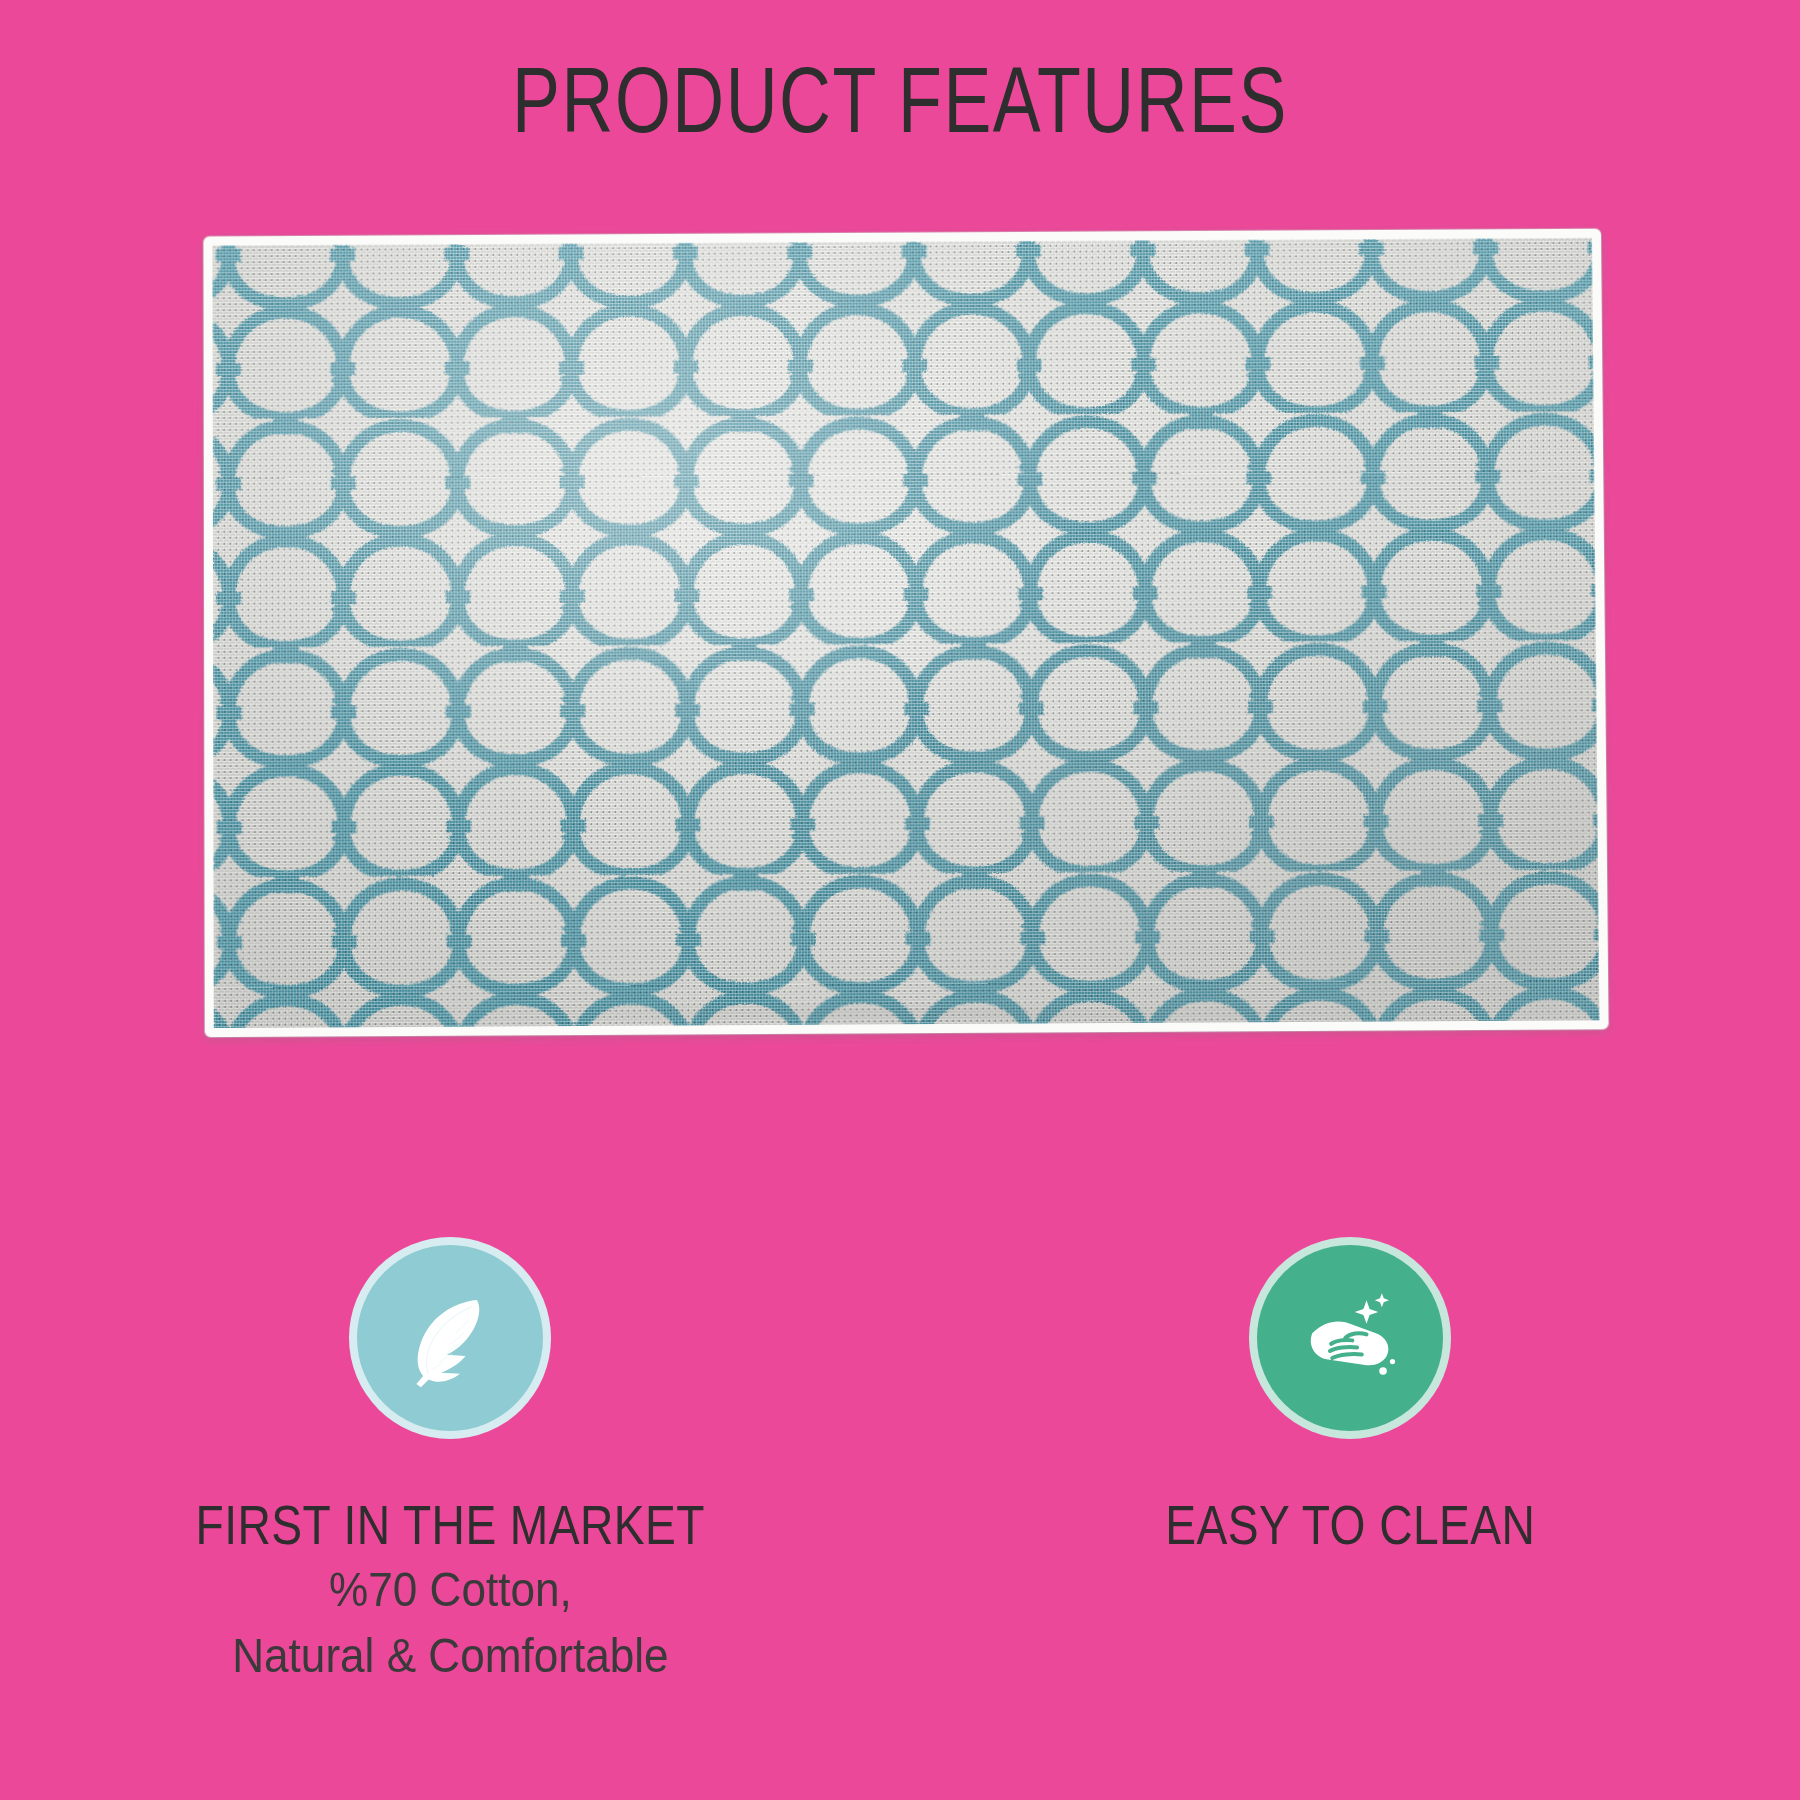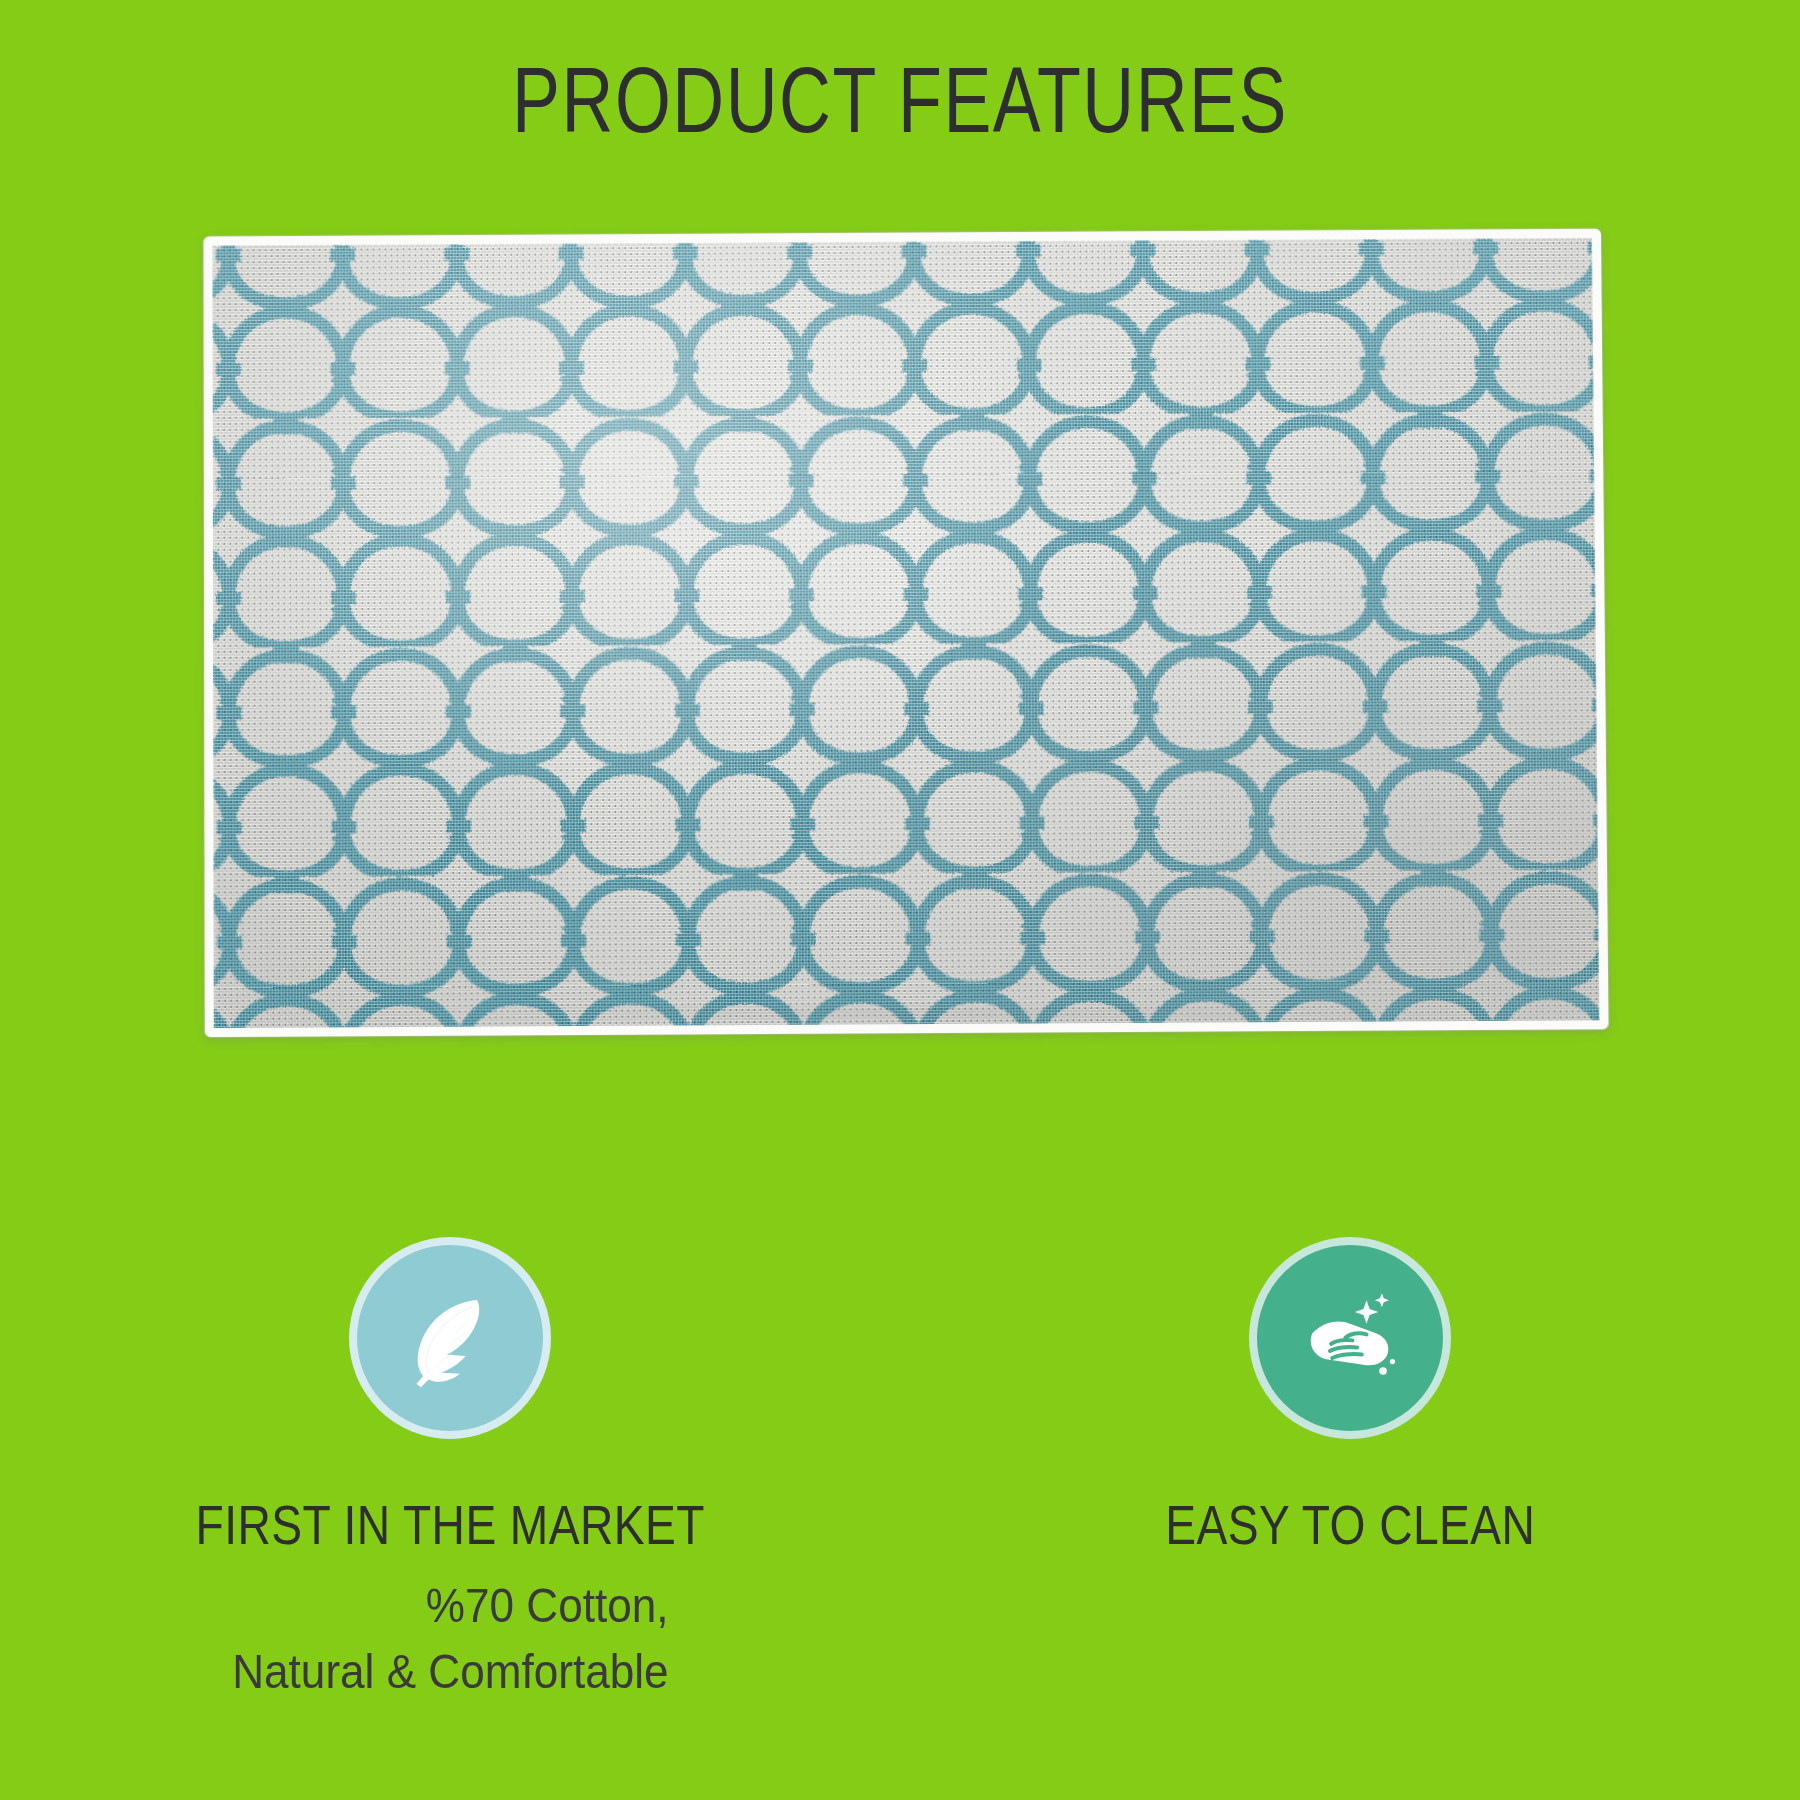--- a/index.html
+++ b/index.html
@@ -9,21 +9,21 @@
     height: 1800px;
     background: #ffffff;
     font-family: "Liberation Sans", sans-serif;
     overflow: hidden;
   }
 
   #page {
     position: relative;
     width: 1800px;
     height: 1800px;
-    background: #84cc16;
+    background: #ec4899;
   }
 
   
   #title {
     position: absolute;
     top: 48px;
     left: 0;
     width: 1800px;
     text-align: center;
     font-family: "Liberation Sans", sans-serif;
@@ -164,22 +164,21 @@
     margin-top: 62px;
     font-size: 55px;
     font-weight: 300;
     letter-spacing: 0.5px;
     color: #2e2e2e;
     transform: scaleX(0.84);
     white-space: nowrap;
   }
 
   .feature-lines {
-    margin-top: 16px;
-    text-align: right;
+    text-align: center;
   }
 
   .feature-line {
     font-size: 49px;
     font-weight: 300;
     line-height: 1.34;
     color: #3a3a3a;
     transform: scaleX(0.9);
     white-space: nowrap;
   }

